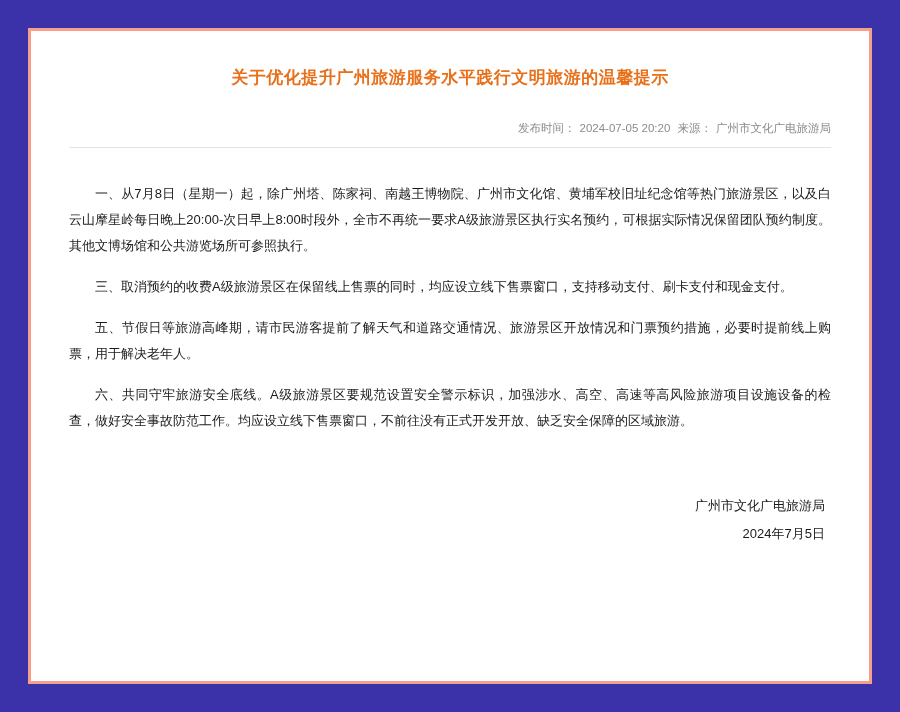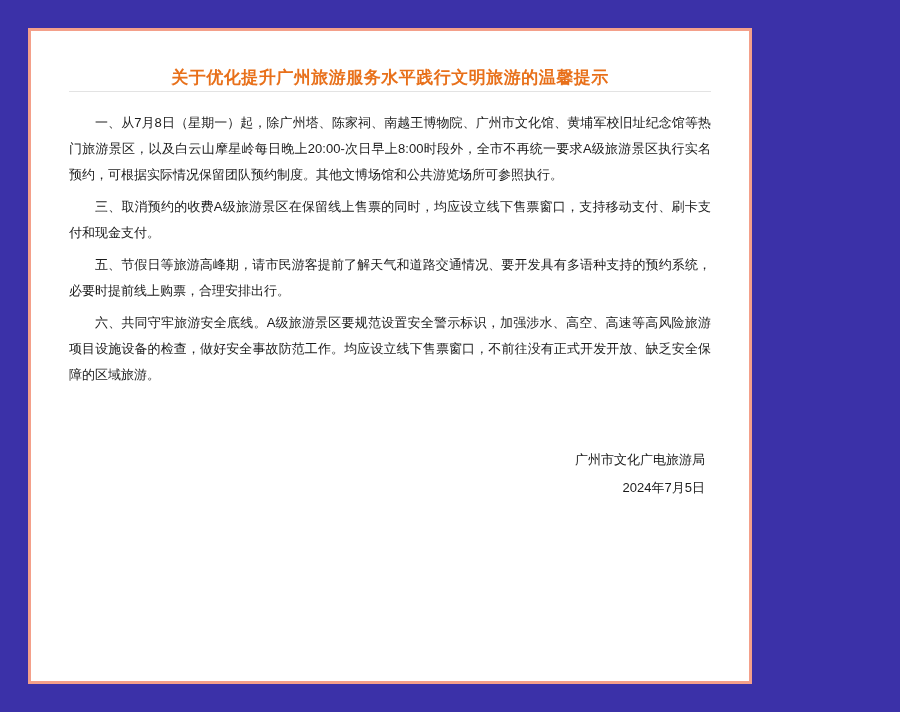--- a/index.html
+++ b/index.html
@@ -10,21 +10,21 @@
     width: 900px;
     height: 712px;
     background: #3b31a8;
     font-family: "Liberation Sans", sans-serif;
     overflow: hidden;
   }
   .page {
     position: absolute;
     left: 28px;
     top: 28px;
-    width: 724px;
+    width: 844px;
     height: 656px;
     background: #ffffff;
     border: 3px solid #f4a08a;
     box-sizing: border-box;
   }
   .inner {
     position: absolute;
     left: 0; top: 0; right: 0; bottom: 0;
     padding: 0 38px;
     box-sizing: border-box;
@@ -52,48 +52,52 @@
     width: 100%;
   }
   .body-text {
     padding-top: 18px;
     color: #1a1a1a;
     font-size: 13px;
     line-height: 2.0;
     text-align: justify;
   }
   .body-text p {
-    margin: 0 0 6px 0;
+    margin: 15px 0 6px 0;
     text-indent: 2em;
   }
   .sign {
     margin-top: 58px;
     text-align: right;
     color: #1a1a1a;
     font-size: 13px;
     line-height: 2.2;
     padding-right: 6px;
   }
   .sign div { display: block; }
 </style>
 </head>
 <body>
 
 <div class="page">
   <div class="inner">
 
     <div class="doc-title">关于优化提升广州旅游服务水平践行文明旅游的温馨提示</div>
 
+    <div class="meta-row">
+      <span>发布时间：</span><span>2024-07-05 20:20</span>
+      <span>来源：</span><span>广州市文化广电旅游局</span>
+    </div>
 
     <div class="divider"></div>
 
     <div class="body-text">
       <p>一、从7月8日（星期一）起，除广州塔、陈家祠、南越王博物院、广州市文化馆、黄埔军校旧址纪念馆等热门旅游景区，以及白云山摩星岭每日晚上20:00-次日早上8:00时段外，全市不再统一要求A级旅游景区执行实名预约，可根据实际情况保留团队预约制度。其他文博场馆和公共游览场所可参照执行。</p>
       <p>三、取消预约的收费A级旅游景区在保留线上售票的同时，均应设立线下售票窗口，支持移动支付、刷卡支付和现金支付。</p>
-      <p>五、节假日等旅游高峰期，请市民游客提前了解天气和道路交通情况、要开发具有多语种支持的预约系统，必要时提前线上购票，合理安排出行。</p>
+      <p>五、节假日等旅游高峰期，请市民游客提前了解天气和道路交通情况、旅游景区开放情况和门票预约措施，必要时提前线上购票，用于解决老年人。</p>
       <p>六、共同守牢旅游安全底线。A级旅游景区要规范设置安全警示标识，加强涉水、高空、高速等高风险旅游项目设施设备的检查，做好安全事故防范工作。均应设立线下售票窗口，不前往没有正式开发开放、缺乏安全保障的区域旅游。</p>
     </div>
 
     <div class="sign">
       <div>广州市文化广电旅游局</div>
       <div>2024年7月5日</div>
     </div>
 
   </div>
 </div>

